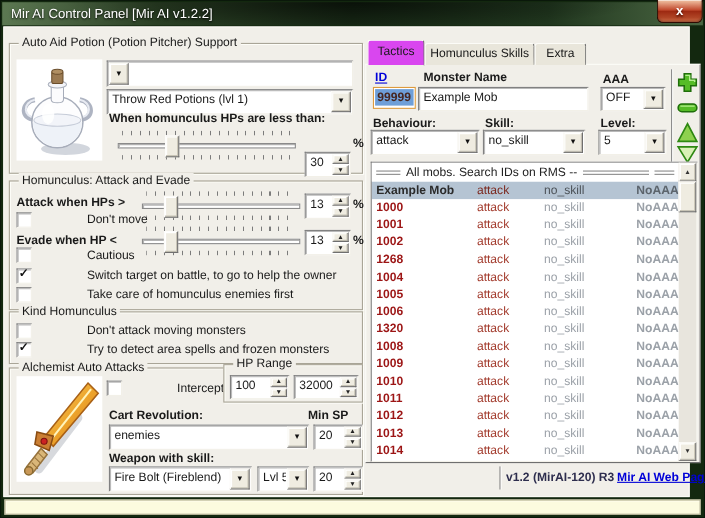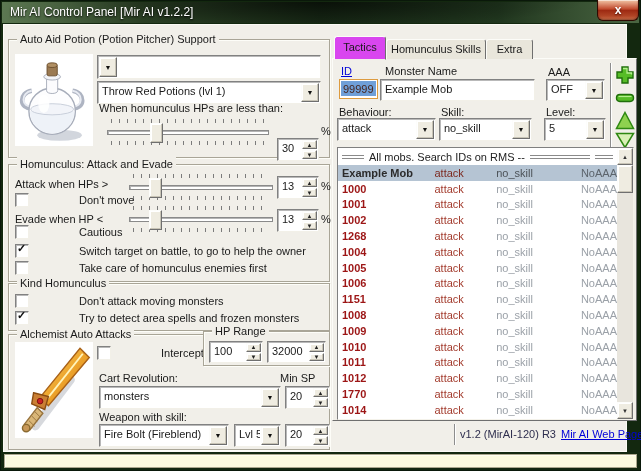--- a/index.html
+++ b/index.html
@@ -16,21 +16,21 @@
     border:1px solid #2e0a02;border-top:none;border-radius:0 0 6px 6px;
     display:flex;align-items:center;justify-content:center;color:#fff;font-weight:bold;font-size:12px;
     text-shadow:0 1px 2px #4a0d00;box-shadow:inset 0 1px 0 rgba(255,255,255,.55), inset 0 -1px 2px rgba(0,0,0,.35);}
   .client{position:absolute;left:3px;top:24px;width:624px;height:428px;background:#f1efe9;
     box-shadow:inset 0 0 0 1px #fbfaf5;font-size:11px;color:#1a1a1a;}
   .status{position:absolute;left:4px;top:454px;width:631px;height:12px;background:#fcfbdf;
     border:1px solid #aaa78c;box-shadow:inset 1px 1px 0 #fffef0;}
 
   .group{position:absolute;border:1px solid #a9a597;box-shadow:inset 1px 1px 0 #fdfdf8,1px 1px 0 #fdfdf8;}
   .gtitle{position:absolute;top:-8px;left:8px;background:#f1efe9;padding:0 3px;line-height:14px;white-space:nowrap;}
-  .lbl{position:absolute;white-space:nowrap;}
+  .lbl{position:absolute;white-space:nowrap;font-weight:bold;}
   .sunken{background:#fff;border:1px solid;border-color:#818181 #f2f0e8 #f2f0e8 #818181;
     box-shadow:inset 1px 1px 0 rgba(80,80,80,.40);}
   .raised{background:#efece1;border:1px solid;border-color:#fdfdfb #6f6f6f #6f6f6f #fdfdfb;
     box-shadow:inset -1px -1px 0 #c8c4b6,inset 1px 1px 0 #ffffff;}
   .combo{position:absolute;display:flex;}
   .combo-text{flex:1;padding:3px 2px 0 4px;white-space:nowrap;overflow:hidden;}
   .combo-btn{width:16px;margin:1px;display:flex;align-items:center;justify-content:center;
     font-size:7px;color:#111;}
   .spin{position:absolute;display:flex;}
   .spin-text{flex:1;padding:3px 0 0 4px;white-space:nowrap;overflow:hidden;}
@@ -47,36 +47,36 @@
   .trk{position:absolute;left:2px;right:2px;top:11px;height:3px;background:#fff;
     border:1px solid #8a8a8a;box-shadow:inset 1px 1px 0 #b4b4b4;}
   .thumb{position:absolute;top:4px;width:11px;height:18px;}
   .imgbox{position:absolute;background:#fff;}
   .tab{position:absolute;text-align:center;border:1px solid;border-color:#fcfcf8 #6f6f6f #f1efe9 #fcfcf8;
     border-radius:3px 3px 0 0;background:#d946ef;z-index:3;}
   .tab.inactive{background:#e9e6db;z-index:1;border-bottom:none;}
   .panel{position:absolute;border:1px solid;border-color:#fcfcf8 #6f6f6f #6f6f6f #fcfcf8;background:#f1efe9;}
   .link{color:#0000d8;text-decoration:underline;white-space:nowrap;}
   .idfield{position:absolute;border:1px solid #dd9b3f;background:#fff;padding:1px;}
-  .idsel{display:block;background:#6f9fd8;color:#47261f;font-weight:normal;padding:2px 1px 1px 2px;}
+  .idsel{display:block;background:#6f9fd8;color:#47261f;font-weight:bold;padding:2px 1px 1px 2px;}
   .input{position:absolute;padding:3px 0 0 4px;white-space:nowrap;overflow:hidden;}
   .vline{position:absolute;width:0;border-left:1px solid #8d8d8d;border-right:1px solid #ffffff;}
   .toolbtn{position:absolute;left:0;width:20px;cursor:pointer;}
   .listwrap{position:absolute;background:#fff;border:1px solid;border-color:#7f7f7f #f4f2ea #f4f2ea #7f7f7f;}
   .filter{position:absolute;left:0;right:16px;top:0;height:17px;display:flex;align-items:center;
     padding:0 4px;gap:5px;color:#222;background:#fff;}
   .dline{border-top:1px solid #8a8a8a;border-bottom:1px solid #8a8a8a;height:2px;}
   .dl-l{flex:0 0 22px;}.dl-r{flex:1;}.dl-r2{flex:0 0 18px;}
   .lrows{position:absolute;left:0;right:16px;top:17px;bottom:0;overflow:hidden;}
   .lrow{position:relative;height:15.8px;display:flex;align-items:center;}
   .lrow.selected{background:#b5c4d3;}
   .c-id{margin-left:4px;width:96px;font-weight:bold;color:#9c1515;white-space:nowrap;overflow:hidden;}
   .c-beh{width:64px;color:#a33c2e;white-space:nowrap;}
   .c-skill{width:88px;color:#9ba1a8;white-space:nowrap;}
-  .c-aaa{color:#9ba1a8;white-space:nowrap;}
+  .c-aaa{color:#9ba1a8;white-space:nowrap;font-weight:bold;}
   .selected .c-id{color:#2b2b2b;}
   .selected .c-beh{color:#7c2a20;}
   .selected .c-skill{color:#4c5258;}
   .selected .c-aaa{color:#5c646c;}
   .scroll{position:absolute;right:0;top:0;bottom:0;width:16px;background:#e8e5dd;}
   .s-up{position:absolute;top:0;left:0;right:0;height:15px;display:flex;align-items:center;justify-content:center;font-size:6px;color:#333;}
   .s-dn{position:absolute;bottom:0;left:0;right:0;height:15px;display:flex;align-items:center;justify-content:center;font-size:6px;color:#333;}
   .s-thumb{position:absolute;top:17px;left:0;right:0;height:26px;}
   .btn{position:absolute;display:flex;align-items:center;justify-content:center;}
 </style>
@@ -219,21 +219,21 @@
           <circle cx="12" cy="90" r="4" fill="#c89858" stroke="#8a6a30" stroke-width="1.5"></circle>
         </svg>
       </div>
       <div class="checkrow" style="left:88px;top:11px">
         <span class="cb sunken"></span>
         <span class="cb-label">Interception</span>
       </div>
       <span class="lbl" style="left:90px;top:37px">Cart Revolution:</span>
       <span class="lbl" style="left:271px;top:37px">Min SP</span>
       <div class="combo sunken" style="left:90px;top:51px;width:180px;height:21px">
-        <span class="combo-text">monsters</span>
+        <span class="combo-text">enemies</span>
         <span class="combo-btn raised">▼</span>
       </div>
       <div class="spin sunken" style="left:276px;top:51px;width:43px;height:21px">
         <span class="spin-text">20</span>
         <span class="spin-btns">
             <span class="sb raised">▲</span>
             <span class="sb raised">▼</span>
           </span>
       </div>
       <span class="lbl" style="left:90px;top:76px">Weapon with skill:</span>
@@ -397,21 +397,21 @@
             </div>
 
             <div class="lrow">
               <span class="c-id">1006</span>
               <span class="c-beh">attack</span>
               <span class="c-skill">no_skill</span>
               <span class="c-aaa">NoAAA</span>
             </div>
 
             <div class="lrow">
-              <span class="c-id">1151</span>
+              <span class="c-id">1320</span>
               <span class="c-beh">attack</span>
               <span class="c-skill">no_skill</span>
               <span class="c-aaa">NoAAA</span>
             </div>
 
             <div class="lrow">
               <span class="c-id">1008</span>
               <span class="c-beh">attack</span>
               <span class="c-skill">no_skill</span>
               <span class="c-aaa">NoAAA</span>
@@ -439,21 +439,21 @@
             </div>
 
             <div class="lrow">
               <span class="c-id">1012</span>
               <span class="c-beh">attack</span>
               <span class="c-skill">no_skill</span>
               <span class="c-aaa">NoAAA</span>
             </div>
 
             <div class="lrow">
-              <span class="c-id">1770</span>
+              <span class="c-id">1013</span>
               <span class="c-beh">attack</span>
               <span class="c-skill">no_skill</span>
               <span class="c-aaa">NoAAA</span>
             </div>
 
             <div class="lrow">
               <span class="c-id">1014</span>
               <span class="c-beh">attack</span>
               <span class="c-skill">no_skill</span>
               <span class="c-aaa">NoAAA</span>

